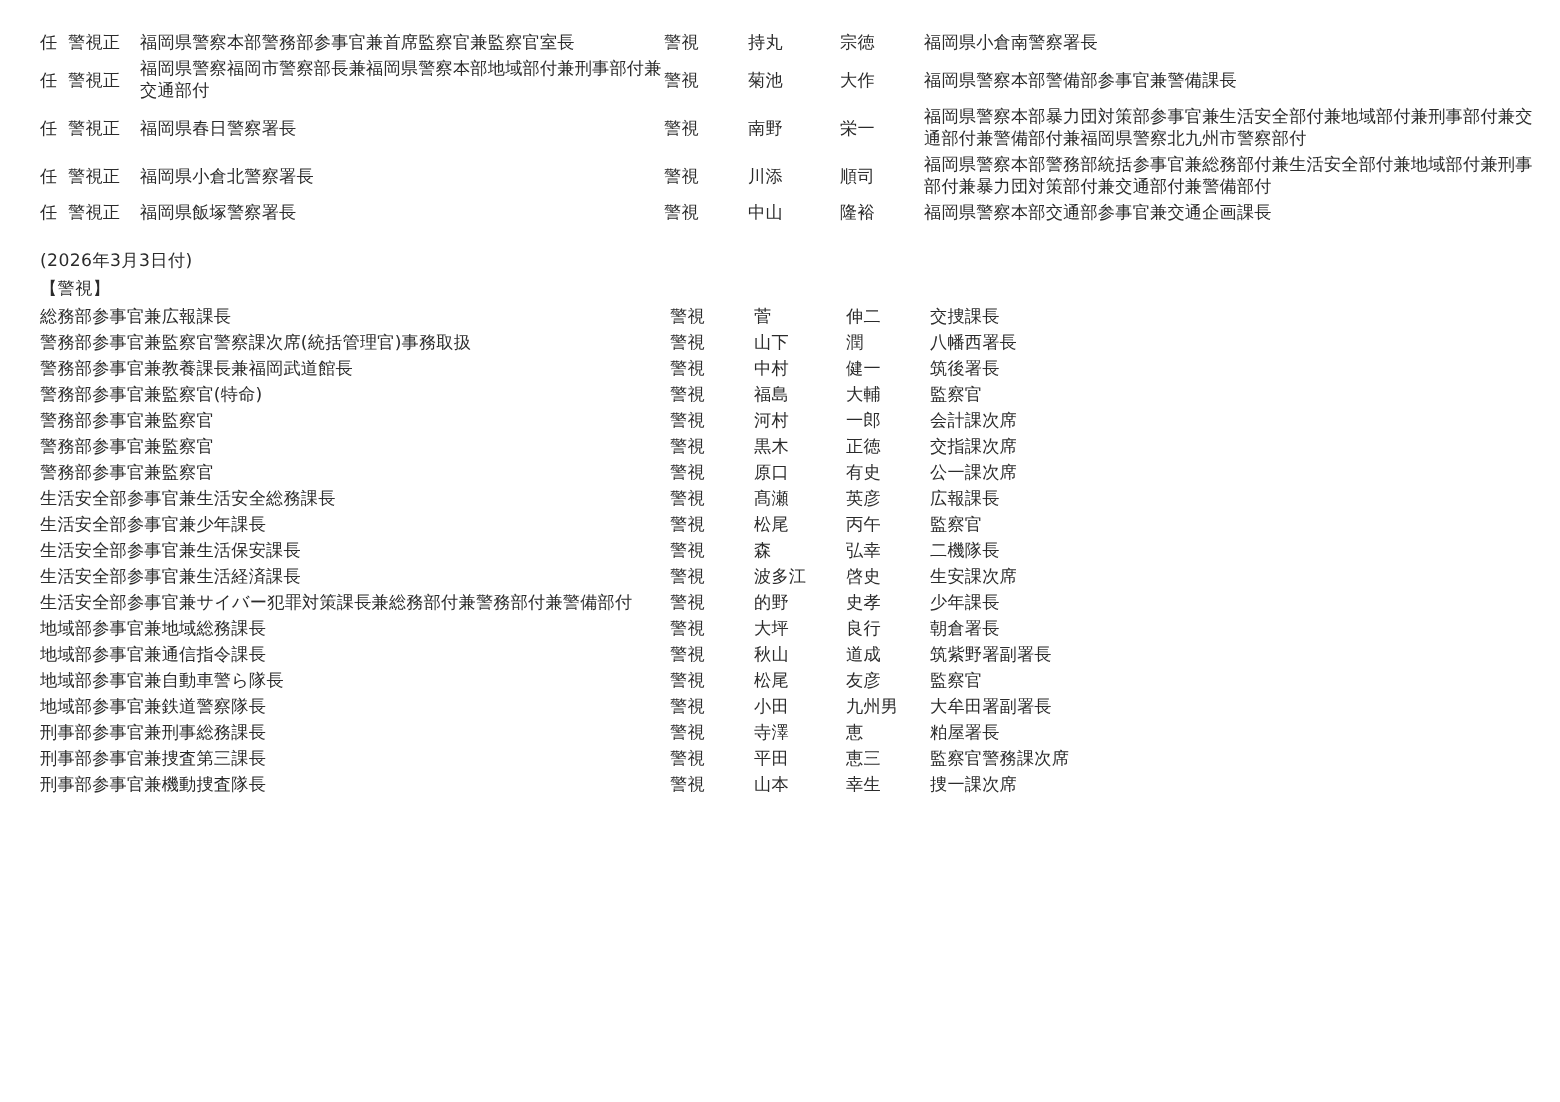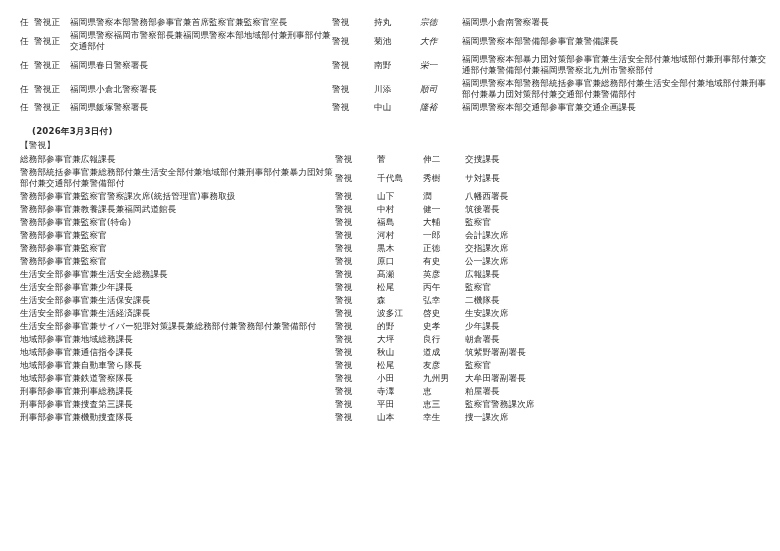--- a/index.html
+++ b/index.html
@@ -39,30 +39,29 @@
     padding: 1px 0;
     font-size: 8.6px;
     line-height: 1.28;
     letter-spacing: 0.1px;
   }
   .c-action   { width: 14px;  padding-right: 3px; white-space: nowrap; }
   .c-rank-old { width: 36px;  padding-right: 6px; white-space: nowrap; }
   .c-oldpost  { width: 262px; padding-right: 6px; }
   .c-rank-new { width: 42px;  white-space: nowrap; }
   .c-surname  { width: 46px;  white-space: nowrap; }
-  .c-given    { width: 42px;  white-space: nowrap; font-style: italic; }
+  .c-given    { width: 42px;  white-space: nowrap; }
   .c-newpost  { width: 310px; }
 
   
   .date-line {
     font-size: 8.6px;
     letter-spacing: 0.2px;
-    margin: 12px 0 3px 12px;
+    margin: 12px 0 3px 0;
     line-height: 1.3;
-    font-weight: bold;
   }
   .rank-head {
     font-size: 8.6px;
     letter-spacing: 0.2px;
     margin: 0 0 2px 0;
     line-height: 1.3;
   }
 
   
   .promo-table {
@@ -147,27 +146,20 @@
     <table class="promo-table">
       <tbody>
         <tr>
           <td class="p-newpost">総務部参事官兼広報課長</td>
           <td class="p-rank">警視</td>
           <td class="p-surname">菅</td>
           <td class="p-given">伸二</td>
           <td class="p-oldpost">交捜課長</td>
         </tr>
         <tr>
-          <td class="p-newpost two-line">警務部統括参事官兼総務部付兼生活安全部付兼地域部付兼刑事部付兼暴力団対策部付兼交通部付兼警備部付</td>
-          <td class="p-rank">警視</td>
-          <td class="p-surname">千代島</td>
-          <td class="p-given">秀樹</td>
-          <td class="p-oldpost">サ対課長</td>
-        </tr>
-        <tr>
           <td class="p-newpost">警務部参事官兼監察官警察課次席(統括管理官)事務取扱</td>
           <td class="p-rank">警視</td>
           <td class="p-surname">山下</td>
           <td class="p-given">潤</td>
           <td class="p-oldpost">八幡西署長</td>
         </tr>
         <tr>
           <td class="p-newpost">警務部参事官兼教養課長兼福岡武道館長</td>
           <td class="p-rank">警視</td>
           <td class="p-surname">中村</td>

